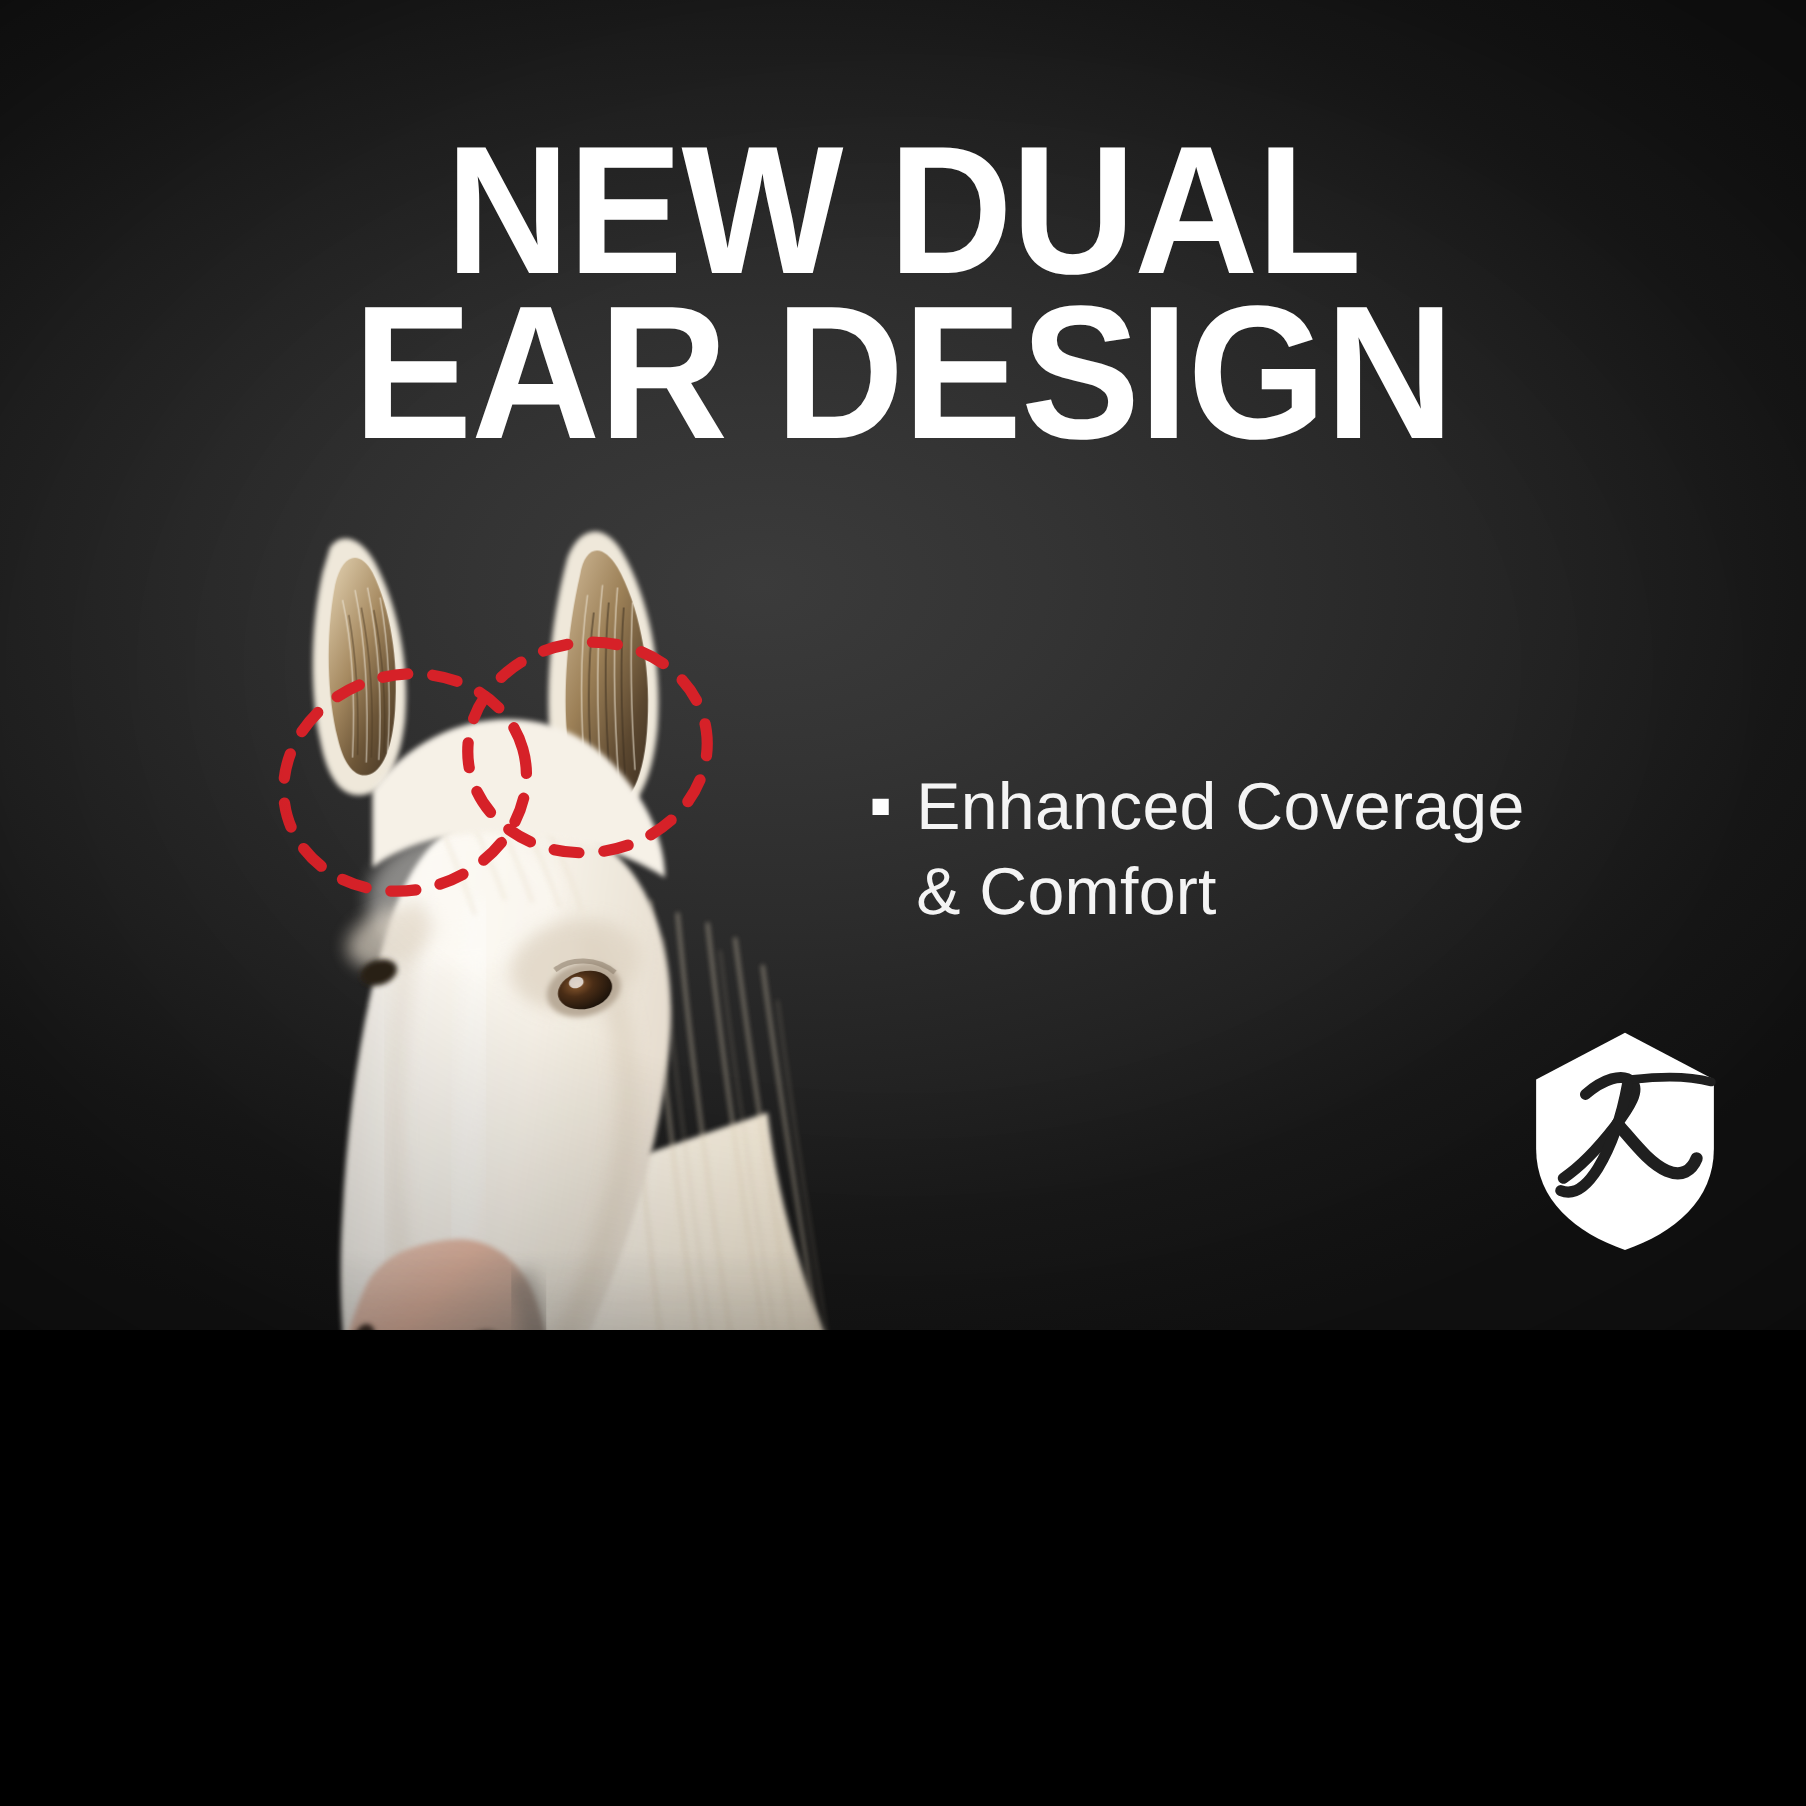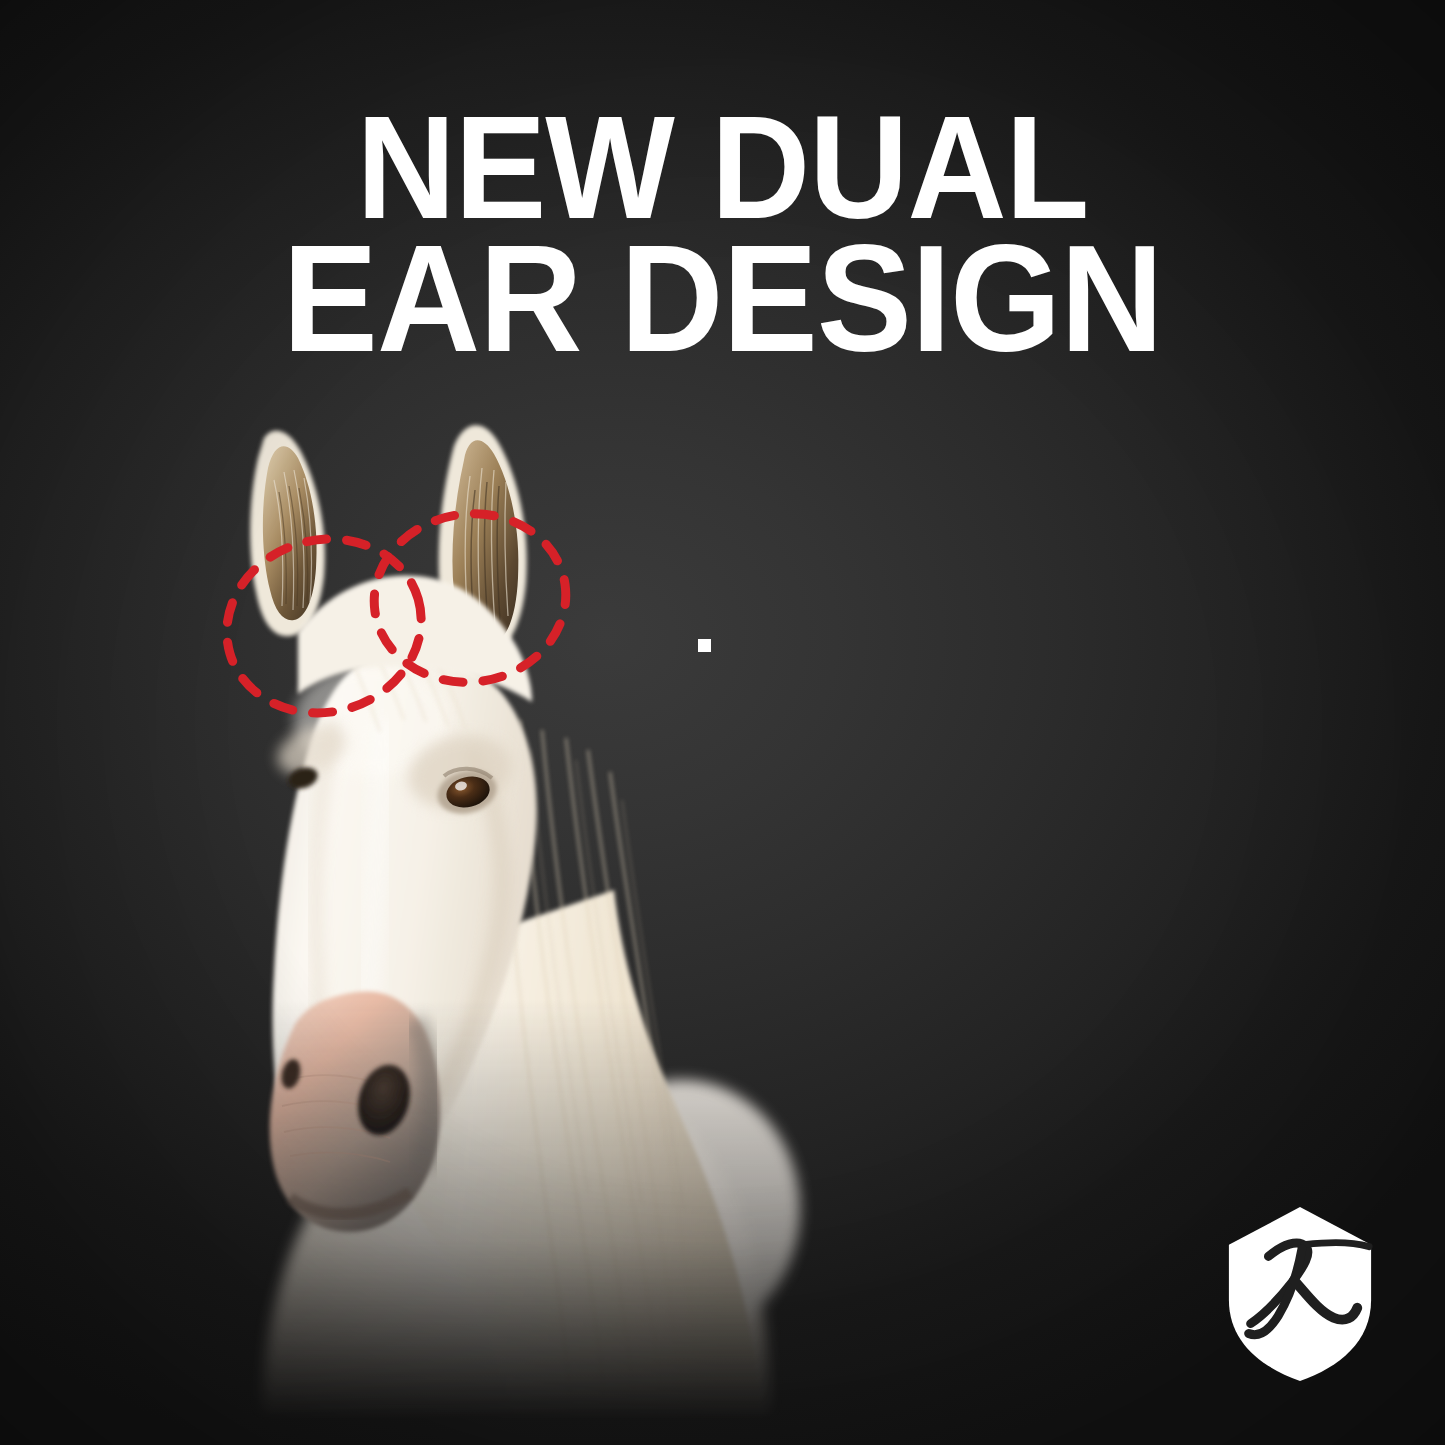--- a/index.html
+++ b/index.html
@@ -3,21 +3,21 @@
 <meta charset="utf-8">
 <style>
   html, body {
     margin: 0;
     padding: 0;
     background: #000;
   }
   #stage {
     position: relative;
     width: 1445px;
-    height: 1445px;
+    height: 1064px;
     overflow: hidden;
     font-family: "Liberation Sans", sans-serif;
     background: #a16207;
   }
 
   
   .bg-base {
     position: absolute;
     inset: 0;
     background: #161616;
@@ -366,20 +366,22 @@
   <div class="bg-vignette"></div>
 
   <div class="headline">
     <span class="hl-line hl-line-1">NEW DUAL</span>
     <span class="hl-line hl-line-2">EAR DESIGN</span>
   </div>
 
   <div class="bullets">
     <div class="bullet-row">
       <span class="bullet-marker"></span>
+      <span class="bullet-text">Enhanced Coverage
+&amp; Comfort</span>
     </div>
   </div>
 
   <div class="logo">
     <svg viewBox="0 0 160 180" xmlns="http://www.w3.org/2000/svg">
 
       <path d="M80 2 L152 40 L152 96
                C 152 138, 120 164, 80 178
                C 40 164, 8 138, 8 96
                L 8 40 Z" fill="#ffffff"></path>

